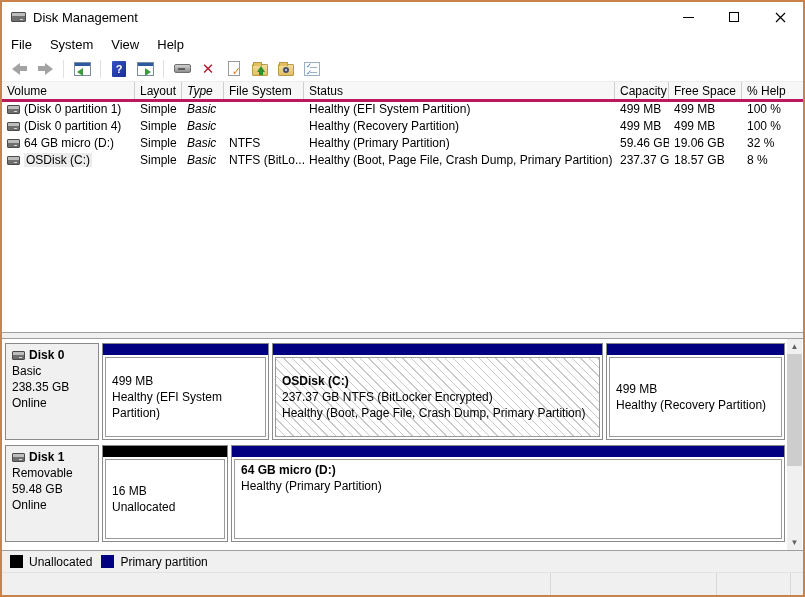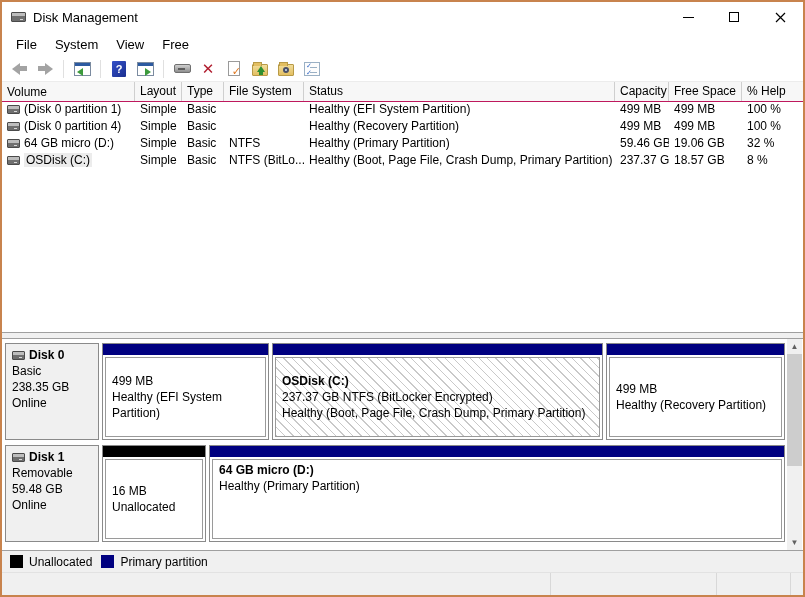--- a/index.html
+++ b/index.html
@@ -14,21 +14,21 @@
   .wbtn { width:46px; height:100%; display:flex; align-items:center; justify-content:center; cursor:default; }
   .glyph-min { width:11px; height:1px; background:#000; display:block; }
   .glyph-max { width:10px; height:10px; border:1px solid #000; display:block; }
 
   
   .drive-ico { display:inline-block; width:15px; height:10px; background:linear-gradient(#bdbdbd 0 3px,#6f6f6f 3px 8px,#4d4d4d 8px); border:1px solid #4a4a4a; border-radius:1px; position:relative; flex:0 0 auto; }
   .drive-ico::after { content:""; position:absolute; right:2px; bottom:1px; width:3px; height:1px; background:#d9d9d9; }
   .drive-ico.row-ico { width:13px; height:9px; }
 
   
-  .menubar { height:24px; display:flex; align-items:center; padding-left:5px; background:#fff; flex:0 0 auto; }
+  .menubar { height:24px; display:flex; align-items:center; background:#fff; flex:0 0 auto; }
   .menu-item { padding:3px 9px; font-size:13px; }
 
   
   .toolbar { height:26px; display:flex; align-items:center; padding-left:6px; gap:4px; background:#fff; border-bottom:1px solid #ececec; flex:0 0 auto; }
   .tb-sep { width:1px; height:18px; background:#e0e0e0; margin:0 3px; }
   .tbtn { width:22px; height:22px; display:flex; align-items:center; justify-content:center; position:relative; }
   .nav-arrow { display:flex; align-items:center; }
   .nav-arrow .tail { width:7px; height:5px; background:#a3a3a3; }
   .nav-arrow .tri-l { width:0; height:0; border-right:8px solid #a3a3a3; border-top:6px solid transparent; border-bottom:6px solid transparent; }
   .nav-arrow .tri-r { width:0; height:0; border-left:8px solid #a3a3a3; border-top:6px solid transparent; border-bottom:6px solid transparent; }
@@ -46,27 +46,27 @@
   .folder-ico::before { content:""; position:absolute; left:0; top:-3px; width:7px; height:3px; background:#e3bf62; border:1px solid #b89a46; border-bottom:none; }
   .folder-ico .up { position:absolute; left:4px; top:1px; width:0; height:0; border-bottom:6px solid #2f8f2f; border-left:4px solid transparent; border-right:4px solid transparent; }
   .folder-ico .up::after { content:""; position:absolute; left:-2px; top:6px; width:4px; height:3px; background:#2f8f2f; }
   .folder-ico .lens { position:absolute; left:4px; top:2px; width:6px; height:6px; border:2px solid #4a4f66; border-radius:50%; background:#cfe3f5; }
   .chk-ico { width:16px; height:14px; border:1px solid #9ab0c4; background:#fdfdfd; position:relative; }
   .chk-ico::before { content:"✓\A✓"; white-space:pre; position:absolute; left:1px; top:-1px; color:#3a6ec8; font-size:7px; line-height:7px; font-weight:bold; }
   .chk-ico::after { content:""; position:absolute; right:2px; top:4px; width:7px; height:1px; background:#9ab0c4; box-shadow:0 5px 0 #9ab0c4; }
 
   
   .listpane { flex:1 1 auto; display:flex; flex-direction:column; background:#fff; overflow:hidden; }
-  .lv-header { display:flex; height:20px; background:#f7f7f7; border-bottom:1px solid #be185d; flex:0 0 auto; }
+  .lv-header { display:flex; height:20px; background:#f7f7f7; border-bottom:3px solid #be185d; flex:0 0 auto; }
   .lv-h { padding:2px 5px; border-right:1px solid #cfcfcf; font-size:12px; white-space:nowrap; overflow:hidden; }
   .lv-row { display:flex; height:17px; align-items:flex-start; }
   .lv-c { padding:0 5px; white-space:nowrap; overflow:hidden; font-size:12px; }
   .c-volume { width:133px; flex:0 0 auto; display:flex; align-items:center; gap:4px; }
   .c-layout { width:47px; flex:0 0 auto; }
-  .c-type   { width:42px; flex:0 0 auto; }
+  .c-type   { width:42px; flex:0 0 auto;font-style:italic; }
   .c-fs     { width:80px; flex:0 0 auto; }
   .c-status { width:311px; flex:0 0 auto; }
   .c-cap    { width:54px; flex:0 0 auto; }
   .c-free   { width:73px; flex:0 0 auto; }
   .c-pct    { flex:1 1 auto; border-right:none; }
   .sel-name { background:#ececec; padding:0 2px; }
   .lv-fill { flex:1 1 auto; }
 
   
   .splitter { height:7px; background:#f0f0f0; border-top:1px solid #9f9f9f; border-bottom:1px solid #9f9f9f; flex:0 0 auto; }
@@ -80,21 +80,21 @@
   .part { display:flex; flex-direction:column; border:1px solid #8a8a8a; background:#fff; }
   .part-bar { height:11px; flex:0 0 auto; }
   .bar-primary { background:#000080; }
   .bar-unalloc { background:#000000; }
   .part-body { flex:1 1 auto; border:1px solid #9a9a9a; margin:2px; padding:2px 6px; background:#fff; display:flex; flex-direction:column; justify-content:center; line-height:16px; }
   .part-body.hatched { background:repeating-linear-gradient(45deg,#c9c9c9 0px,#c9c9c9 1px,#ffffff 1px,#ffffff 6px); }
   .pt-title { font-weight:bold; }
   .p-efi { width:167px; flex:0 0 auto; }
   .p-os { width:331px; flex:0 0 auto; }
   .p-rec { flex:1 1 auto; }
-  .p-unalloc { width:104px; flex:0 0 auto; }
+  .p-unalloc { width:126px; flex:0 0 auto; }
   .p-d { flex:1 1 auto; }
 
   
   .vscroll { position:absolute; top:0; right:1px; width:15px; height:211px; background:#f0f0f0; display:flex; flex-direction:column; align-items:center; }
   .vs-btn { height:15px; width:15px; display:flex; align-items:center; justify-content:center; font-size:8px; color:#606060; flex:0 0 auto; }
   .vs-thumb { width:15px; height:112px; background:#cdcdcd; flex:0 0 auto; }
   .vs-track { flex:1 1 auto; }
 
   
   .legendbar { height:22px; flex:0 0 auto; background:#f0f0f0; border-top:1px solid #9f9f9f; display:flex; align-items:center; padding-left:8px; gap:9px; }
@@ -129,21 +129,21 @@
             <path d="M1 1 L10 10 M10 1 L1 10" stroke="#000" stroke-width="1.2"></path>
           </svg>
       </div>
     </div>
   </div>
 
   <div class="menubar">
     <span class="menu-item">File</span>
     <span class="menu-item">System</span>
     <span class="menu-item">View</span>
-    <span class="menu-item">Free</span>
+    <span class="menu-item">Help</span>
   </div>
 
   <div class="toolbar">
     <div class="tbtn">
       <span class="nav-arrow">
           <span class="tri-l"></span>
           <span class="tail"></span>
         </span>
     </div>
     <div class="tbtn">

